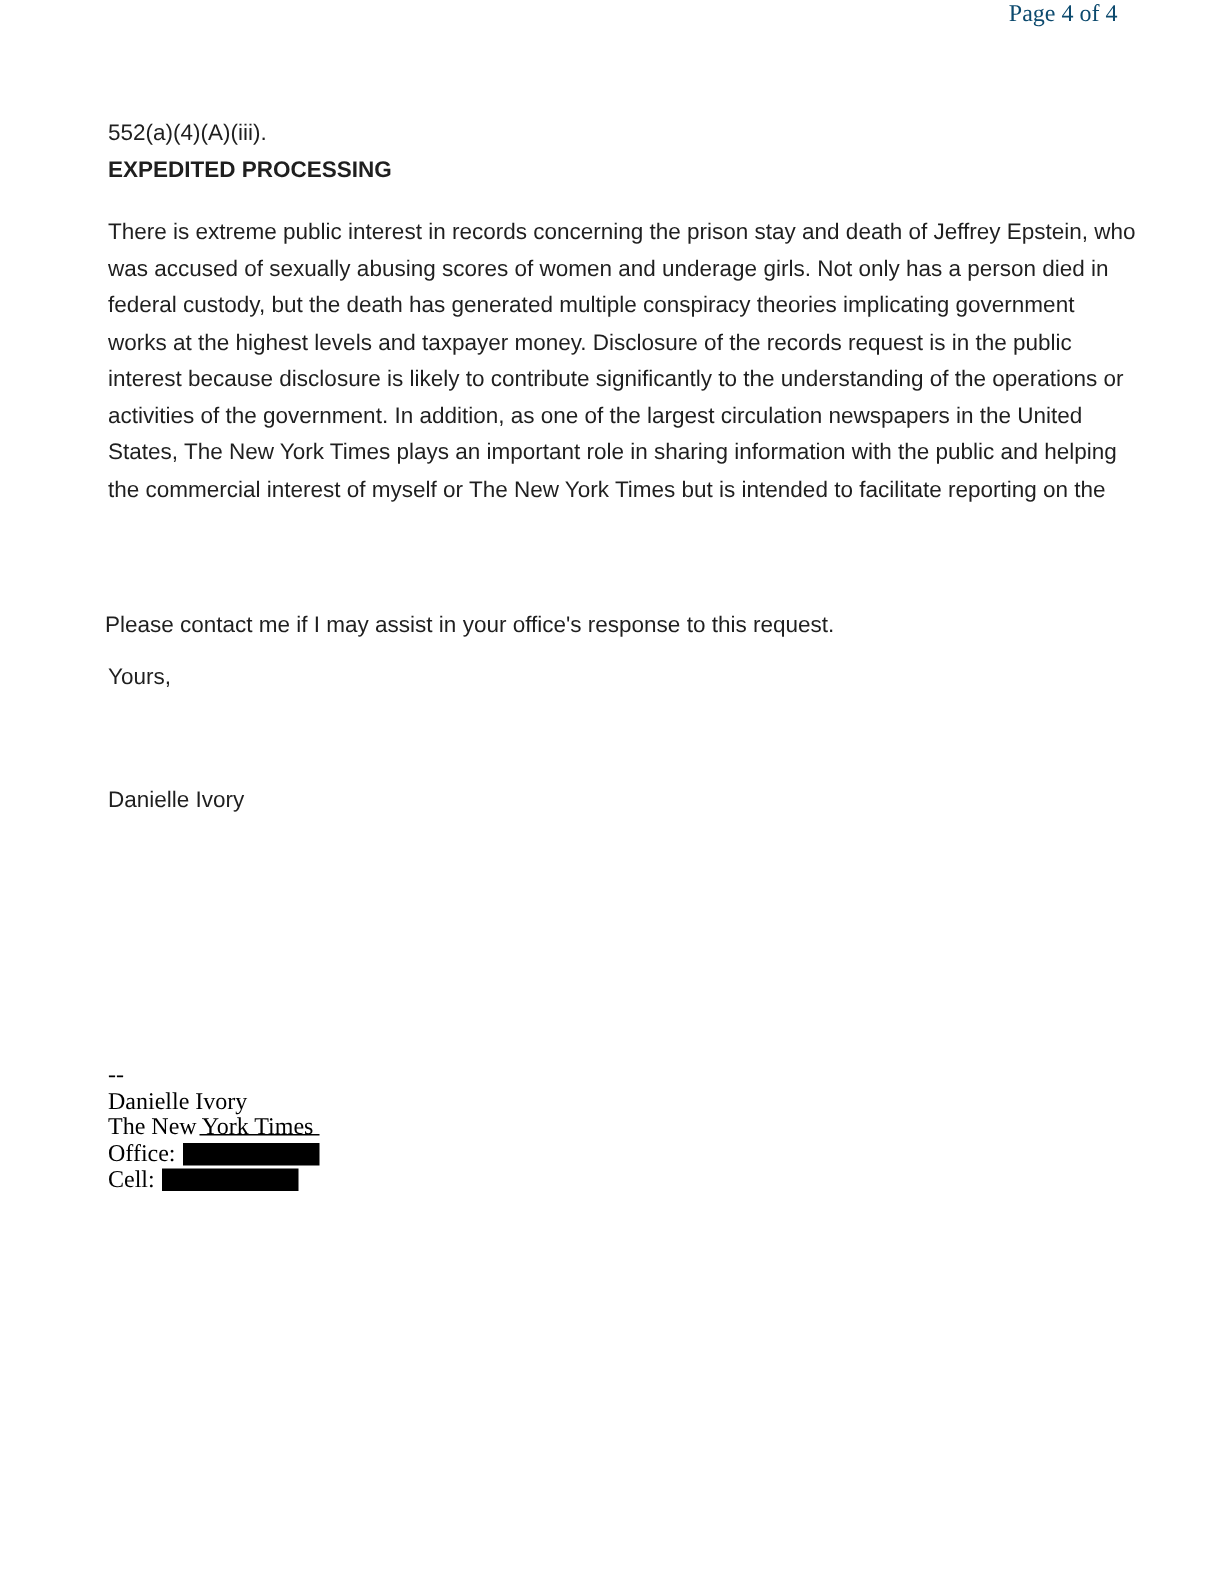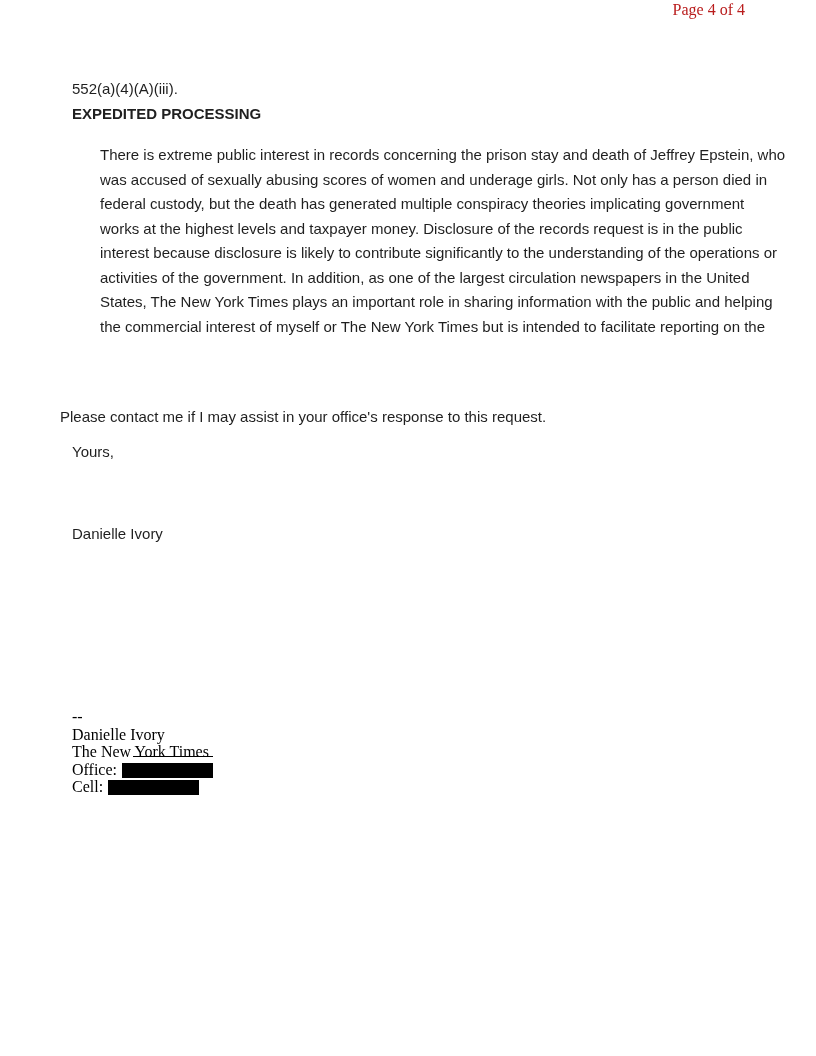--- a/index.html
+++ b/index.html
@@ -16,21 +16,21 @@
     font-family: "Liberation Sans", sans-serif;
     color: #1f1f1f;
   }
   .hdr {
     position: absolute;
     top: 0px;
     right: 71px;
     font-family: "Liberation Serif", serif;
     font-size: 16px;
     line-height: 19px;
-    color: #b91c1c;
+    color: #0c4a6e;
     white-space: nowrap;
   }
   .statute {
     position: absolute;
     left: 72px;
     top: 79px;
     font-size: 15px;
     line-height: 19px;
     white-space: nowrap;
   }
@@ -43,24 +43,24 @@
     line-height: 20px;
     white-space: nowrap;
   }
   .para1 {
     position: absolute;
     left: 72px;
     top: 143px;
     font-size: 15px;
     line-height: 24.5px;
   }
-  .para1 .pline { white-space: nowrap; margin-left: 28px; }
+  .para1 .pline { white-space: nowrap; }
   .para2 {
     position: absolute;
-    left: 60px;
+    left: 70px;
     top: 405px;
     font-size: 15px;
     line-height: 24.5px;
     white-space: nowrap;
     text-align: right;
   }
   .closing {
     position: absolute;
     left: 72px;
     top: 442px;

